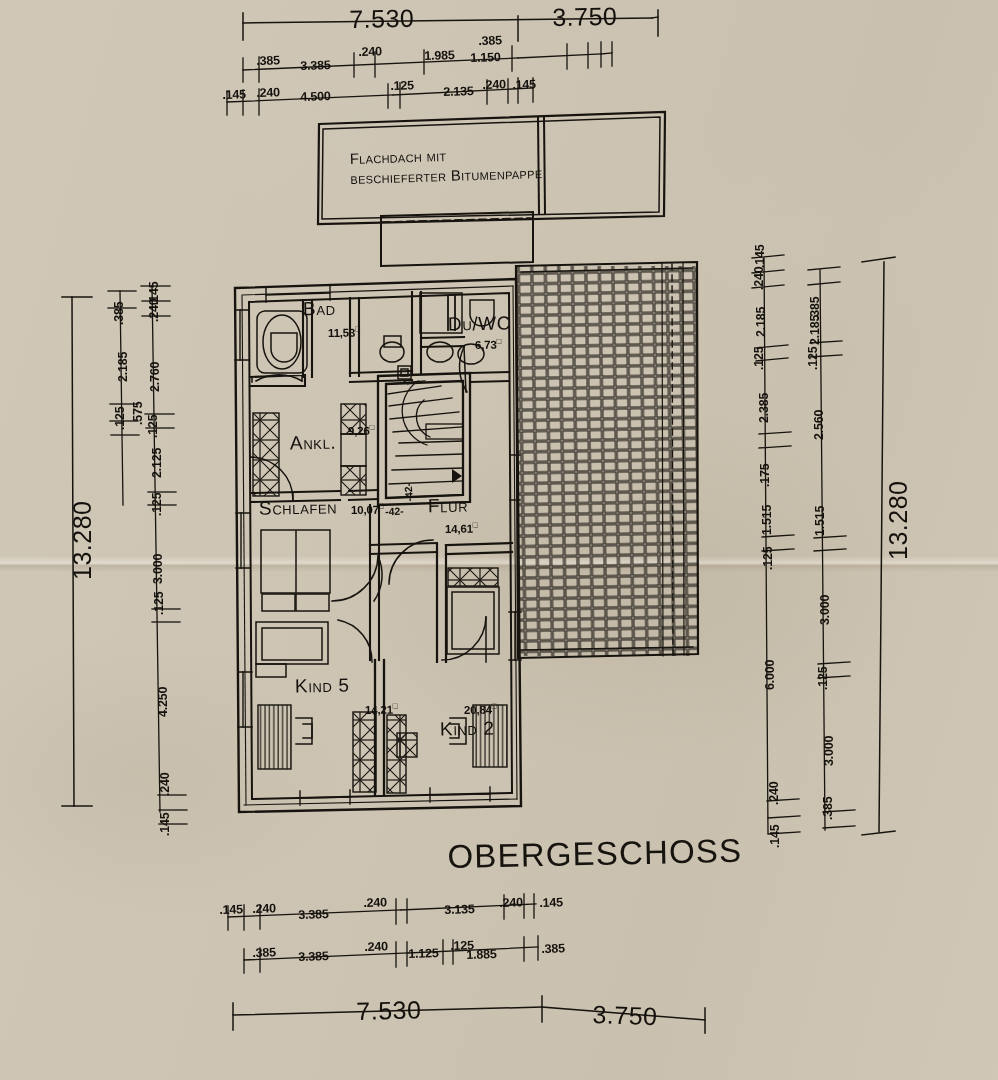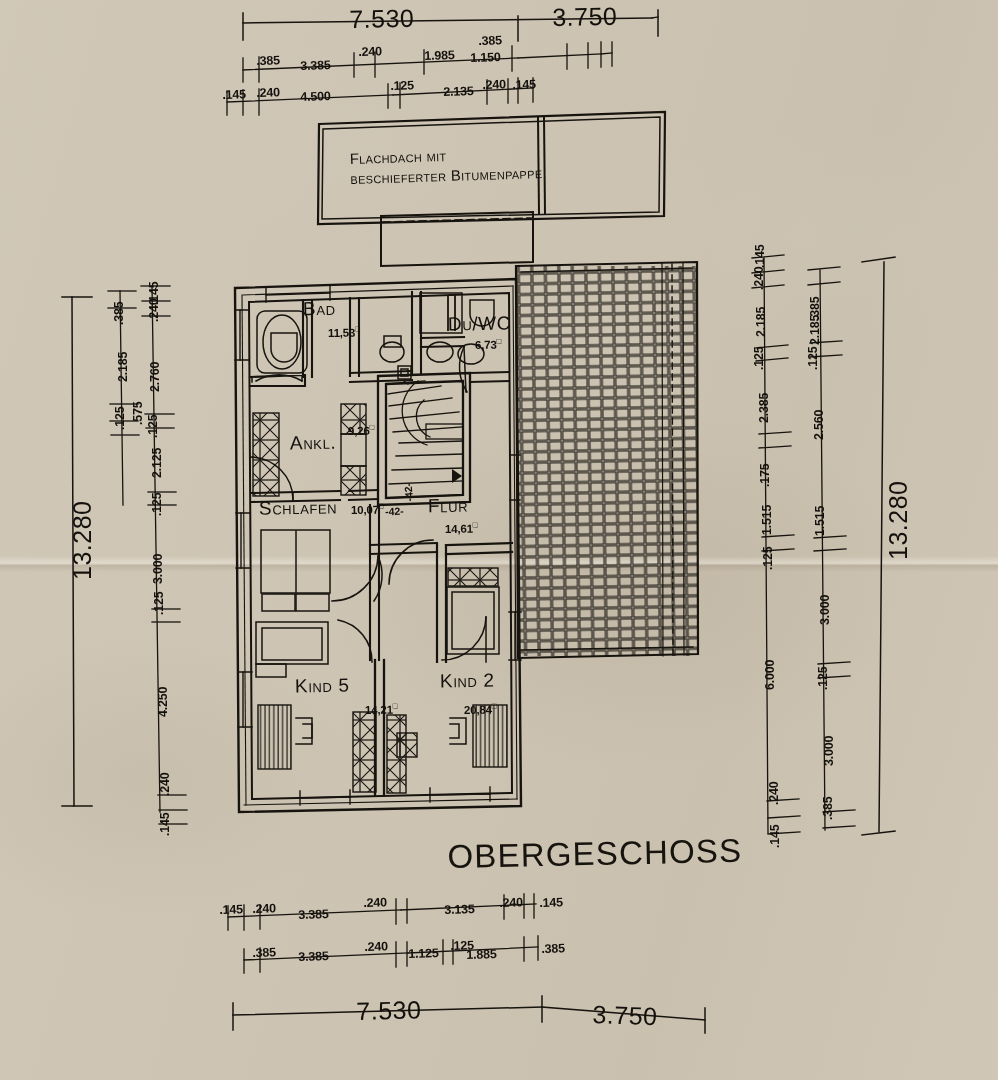--- a/index.html
+++ b/index.html
@@ -518,21 +518,21 @@
   <div class="lbl room" style="left:428px;top:495px;transform:rotate(-1deg);">Flur</div>
   <div class="lbl area" style="left:422px;top:521px;transform:rotate(-1deg);">
     <span>14,61</span><span class="sq">□</span>
   </div>
 
   <div class="lbl room" style="left:295px;top:675px;transform:rotate(-1deg);">Kind 5</div>
   <div class="lbl area" style="left:342px;top:680px;transform:rotate(-1deg);margin-top:22px;">
     <span>14,21</span><span class="sq">□</span>
   </div>
 
-  <div class="lbl room" style="left:440px;top:670px;transform:rotate(-1deg);text-align:center;">Kind 2</div>
+  <div class="lbl room" style="left:440px;top:718px;transform:rotate(-1deg);text-align:center;">Kind 2</div>
   <div class="lbl area" style="left:441px;top:702px;transform:rotate(-1deg);">
     <span>20,84</span><span class="sq">□</span>
   </div>
 
   <div class="lbl tiny" style="left:385px;top:505px;transform:rotate(-2deg);">-42-</div>
   <div class="lbl tiny" style="left:403px;top:502px;transform:rotate(-94deg);transform-origin:0 0;">-42-</div>
 
   <div id="plan-title">OBERGESCHOSS</div>
 
   <div class="lbl dim big" style="left:349px;top:5px;transform:rotate(-1deg);">7.530</div>

